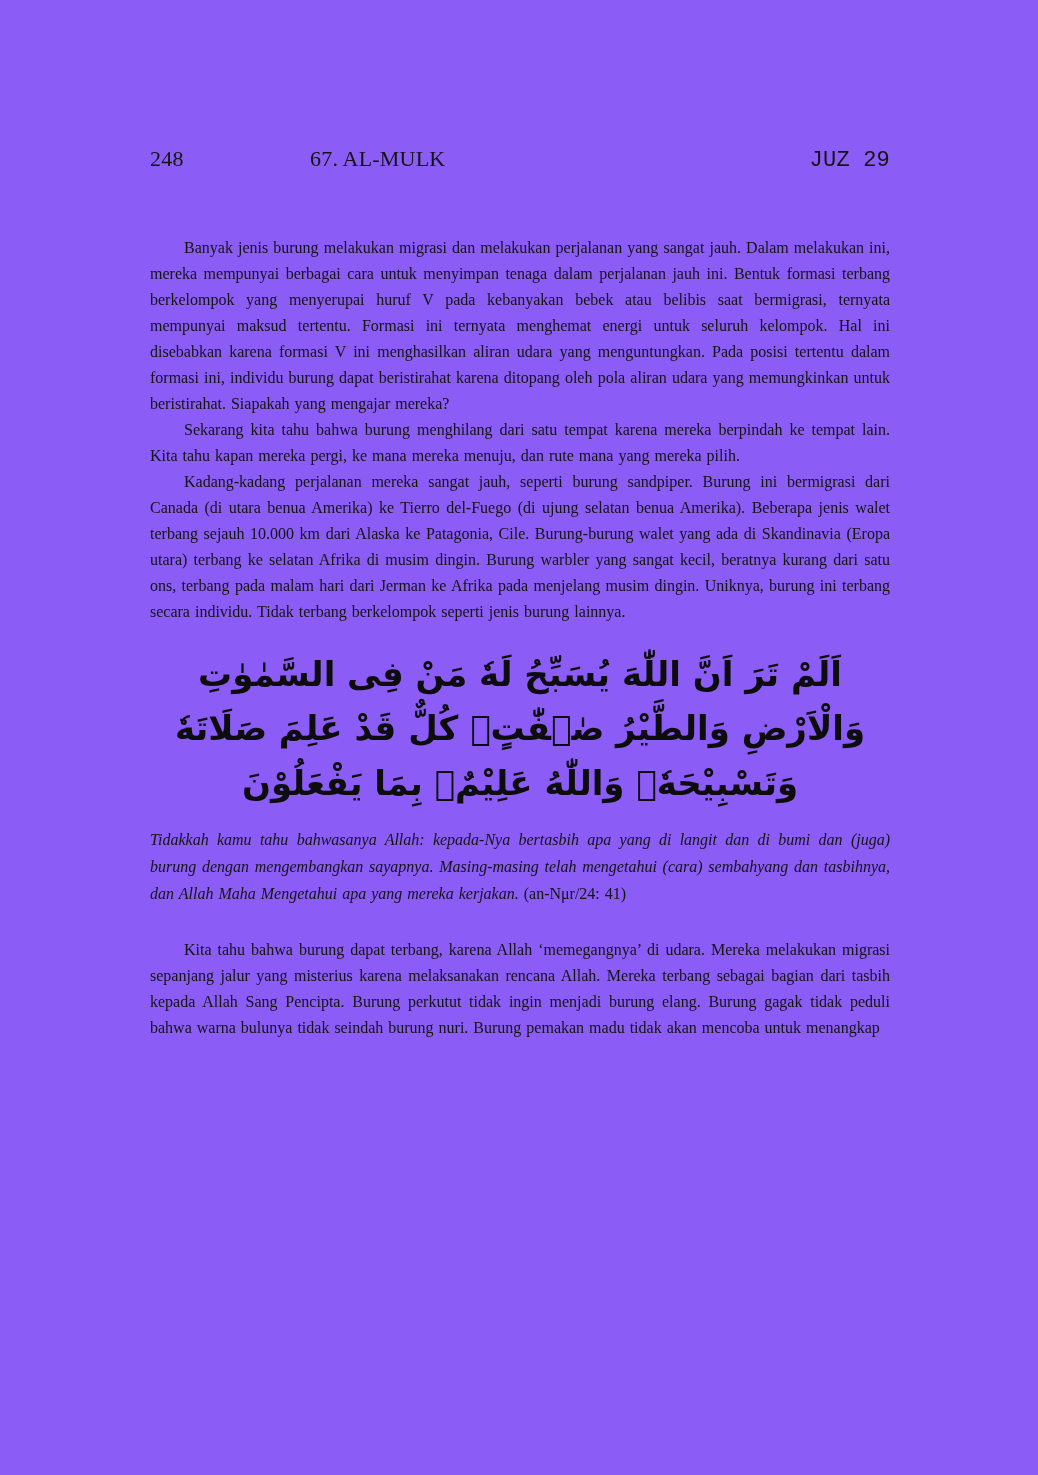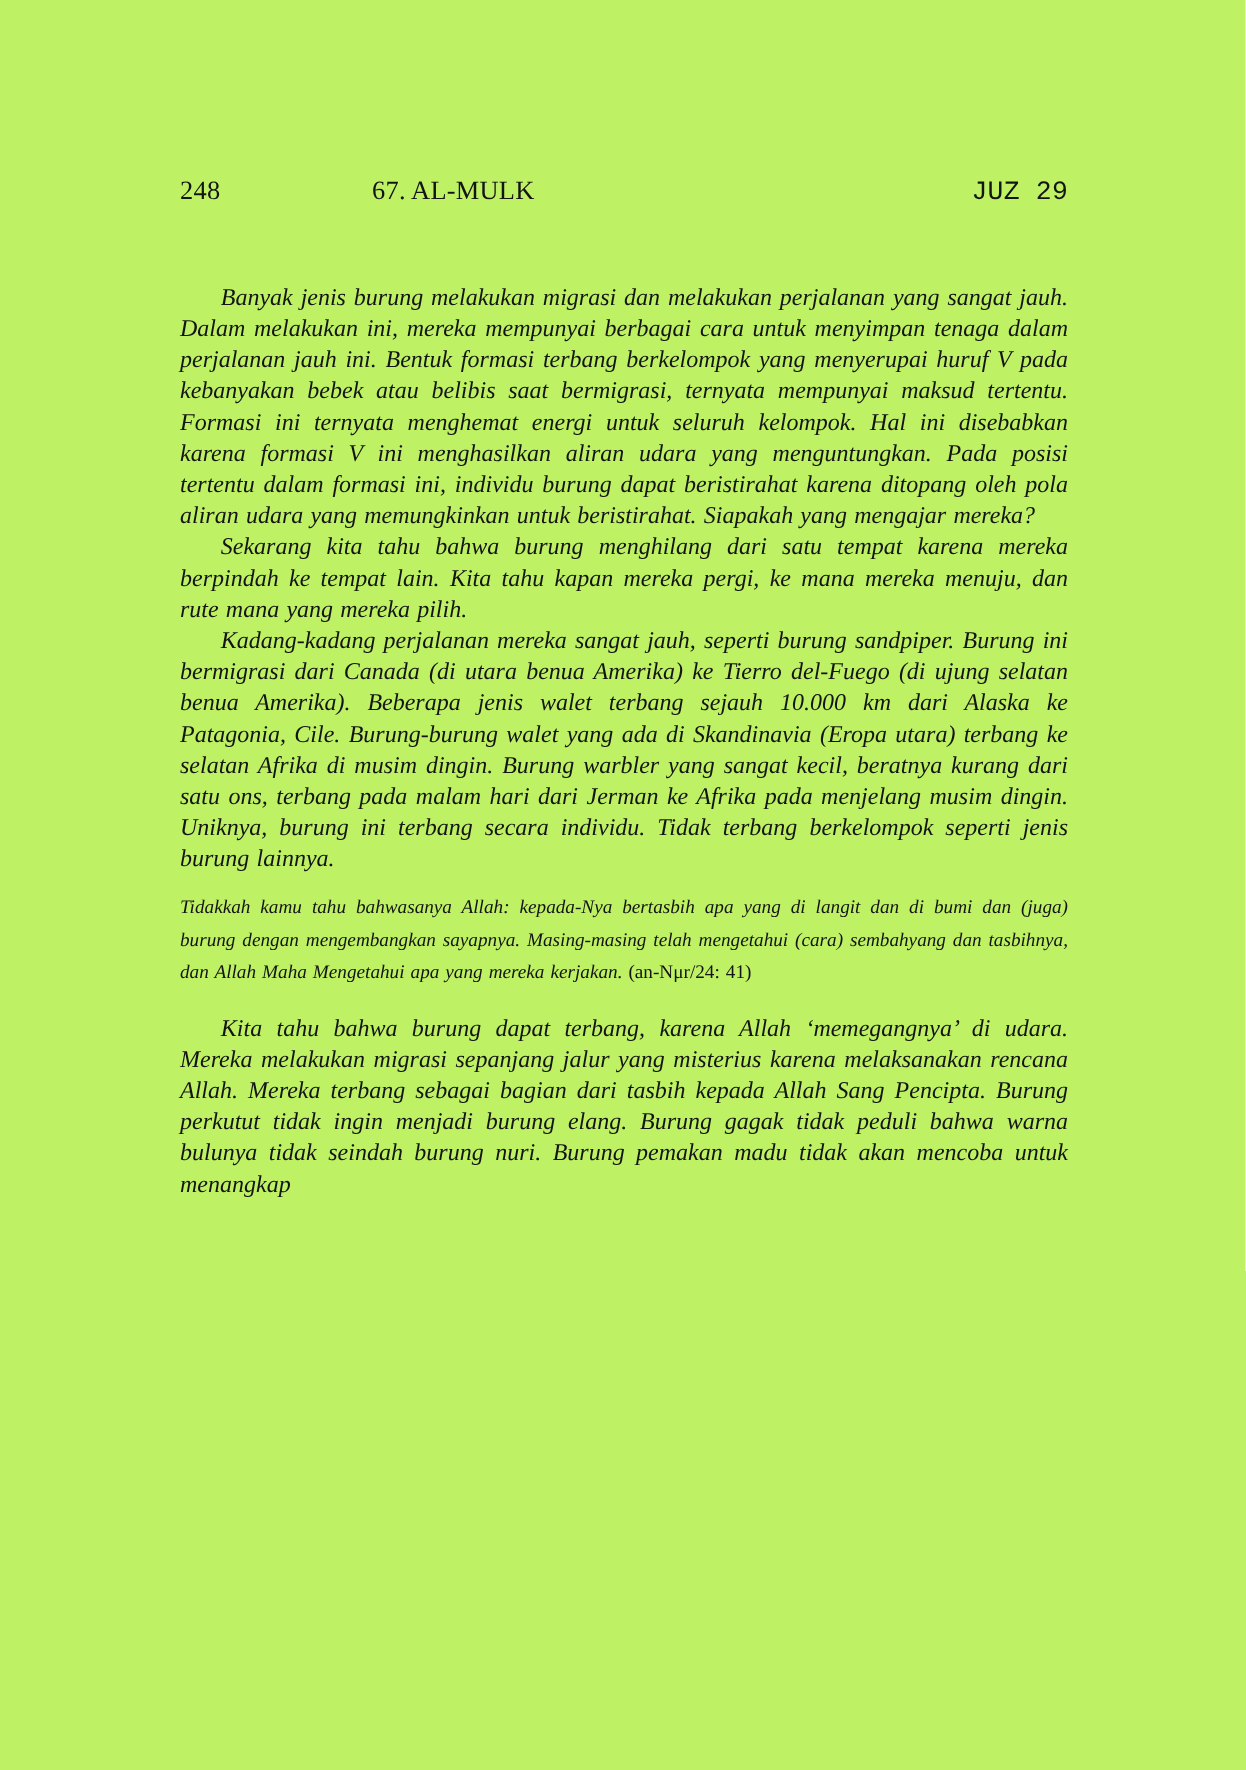--- a/index.html
+++ b/index.html
@@ -2,43 +2,42 @@
 <html><head>
 <meta charset="utf-8">
 <style>
   * { margin: 0; padding: 0; box-sizing: border-box; }
   html, body { background: #ffffff; }
   .page {
     position: relative;
     width: 1038px;
     height: 1475px;
     margin: 0 auto;
-    background: #bef264;
+    background: #8b5cf6;
     color: #141414;
     font-family: "Liberation Serif", serif;
     padding: 146px 148px 0 150px;
     overflow: hidden;
   }
   .page-header {
     display: flex;
     align-items: baseline;
     font-size: 22px;
     letter-spacing: 0.2px;
   }
   .page-header .left  { width: 160px; text-align: left; }
   .page-header .center{ flex: 1; text-align: left; }
   .page-header .right { width: 160px; text-align: right; font-family: Liberation Mono, monospace; }
   .body-text { margin-top: 62px; }
   .body-text p.para {
-    font-size: 20px;
+    font-size: 16px;
     line-height: 26px;
     text-align: justify;
     text-indent: 34px;
     word-spacing: 1px;
-    font-style: italic;
   }
   .arabic-block {
     direction: rtl;
     unicode-bidi: embed;
     text-align: center;
     font-family: "DejaVu Sans", sans-serif;
     font-weight: bold;
     font-size: 34px;
     line-height: 1.6;
     margin: 22px 0 16px 0;
@@ -47,21 +46,21 @@
   .arabic-line { display: block; }
   p.translation {
     font-size: 16px;
     line-height: 27px;
     text-align: justify;
     font-style: italic;
     word-spacing: 1px;
     margin-top: 14px;
   }
   p.translation .ref { font-style: normal; }
-  .body-text p.last-para { margin-top: 20px; }
+  .body-text p.last-para { margin-top: 30px; }
 </style>
 </head>
 <body>
 
 <div class="page">
 
   <div class="page-header">
     <span class="left">248</span>
     <span class="center">67. AL-MULK</span>
     <span class="right">JUZ 29</span>
@@ -69,20 +68,24 @@
 
   <div class="body-text">
 
     <p class="para">Banyak jenis burung melakukan migrasi dan melakukan perjalanan yang sangat jauh. Dalam melakukan ini, mereka mempunyai berbagai cara untuk menyimpan tenaga dalam perjalanan jauh ini. Bentuk formasi terbang berkelompok yang menyerupai huruf V pada kebanyakan bebek atau belibis saat bermigrasi, ternyata mempunyai maksud tertentu. Formasi ini ternyata menghemat energi untuk seluruh kelompok. Hal ini disebabkan karena formasi V ini menghasilkan aliran udara yang menguntungkan. Pada posisi tertentu dalam formasi ini, individu burung dapat beristirahat karena ditopang oleh pola aliran udara yang memungkinkan untuk beristirahat. Siapakah yang mengajar mereka?</p>
 
     <p class="para">Sekarang kita tahu bahwa burung menghilang dari satu tempat karena mereka berpindah ke tempat lain. Kita tahu kapan mereka pergi, ke mana mereka menuju, dan rute mana yang mereka pilih.</p>
 
     <p class="para">Kadang-kadang perjalanan mereka sangat jauh, seperti burung sandpiper. Burung ini bermigrasi dari Canada (di utara benua Amerika) ke Tierro del-Fuego (di ujung selatan benua Amerika). Beberapa jenis walet terbang sejauh 10.000 km dari Alaska ke Patagonia, Cile. Burung-burung walet yang ada di Skandinavia (Eropa utara) terbang ke selatan Afrika di musim dingin. Burung warbler yang sangat kecil, beratnya kurang dari satu ons, terbang pada malam hari dari Jerman ke Afrika pada menjelang musim dingin. Uniknya, burung ini terbang secara individu. Tidak terbang berkelompok seperti jenis burung lainnya.</p>
 
 
+    <div class="arabic-block">
+      <span class="arabic-line">اَلَمْ تَرَ اَنَّ اللّٰهَ يُسَبِّحُ لَهٗ مَنْ فِى السَّمٰوٰتِ وَالْاَرْضِ وَالطَّيْرُ صٰۤفّٰتٍۗ كُلٌّ قَدْ عَلِمَ صَلَاتَهٗ</span>
+      <span class="arabic-line">وَتَسْبِيْحَهٗۗ وَاللّٰهُ عَلِيْمٌۢ بِمَا يَفْعَلُوْنَ</span>
+    </div>
 
     <p class="translation"><span>Tidakkah kamu tahu bahwasanya Allah: kepada-Nya bertasbih apa yang di langit dan di bumi dan (juga) burung dengan mengembangkan sayapnya. Masing-masing telah mengetahui (cara) sembahyang dan tasbihnya, dan Allah Maha Mengetahui apa yang mereka kerjakan.</span><span class="ref"> (an-Nμr/24: 41)</span></p>
 
     <p class="para last-para">Kita tahu bahwa burung dapat terbang, karena Allah ‘memegangnya’ di udara. Mereka melakukan migrasi sepanjang jalur yang misterius karena melaksanakan rencana Allah. Mereka terbang sebagai bagian dari tasbih kepada Allah Sang Pencipta. Burung perkutut tidak ingin menjadi burung elang. Burung gagak tidak peduli bahwa warna bulunya tidak seindah burung nuri. Burung pemakan madu tidak akan mencoba untuk menangkap</p>
 
   </div>
 
 </div>
 
 </body></html>

